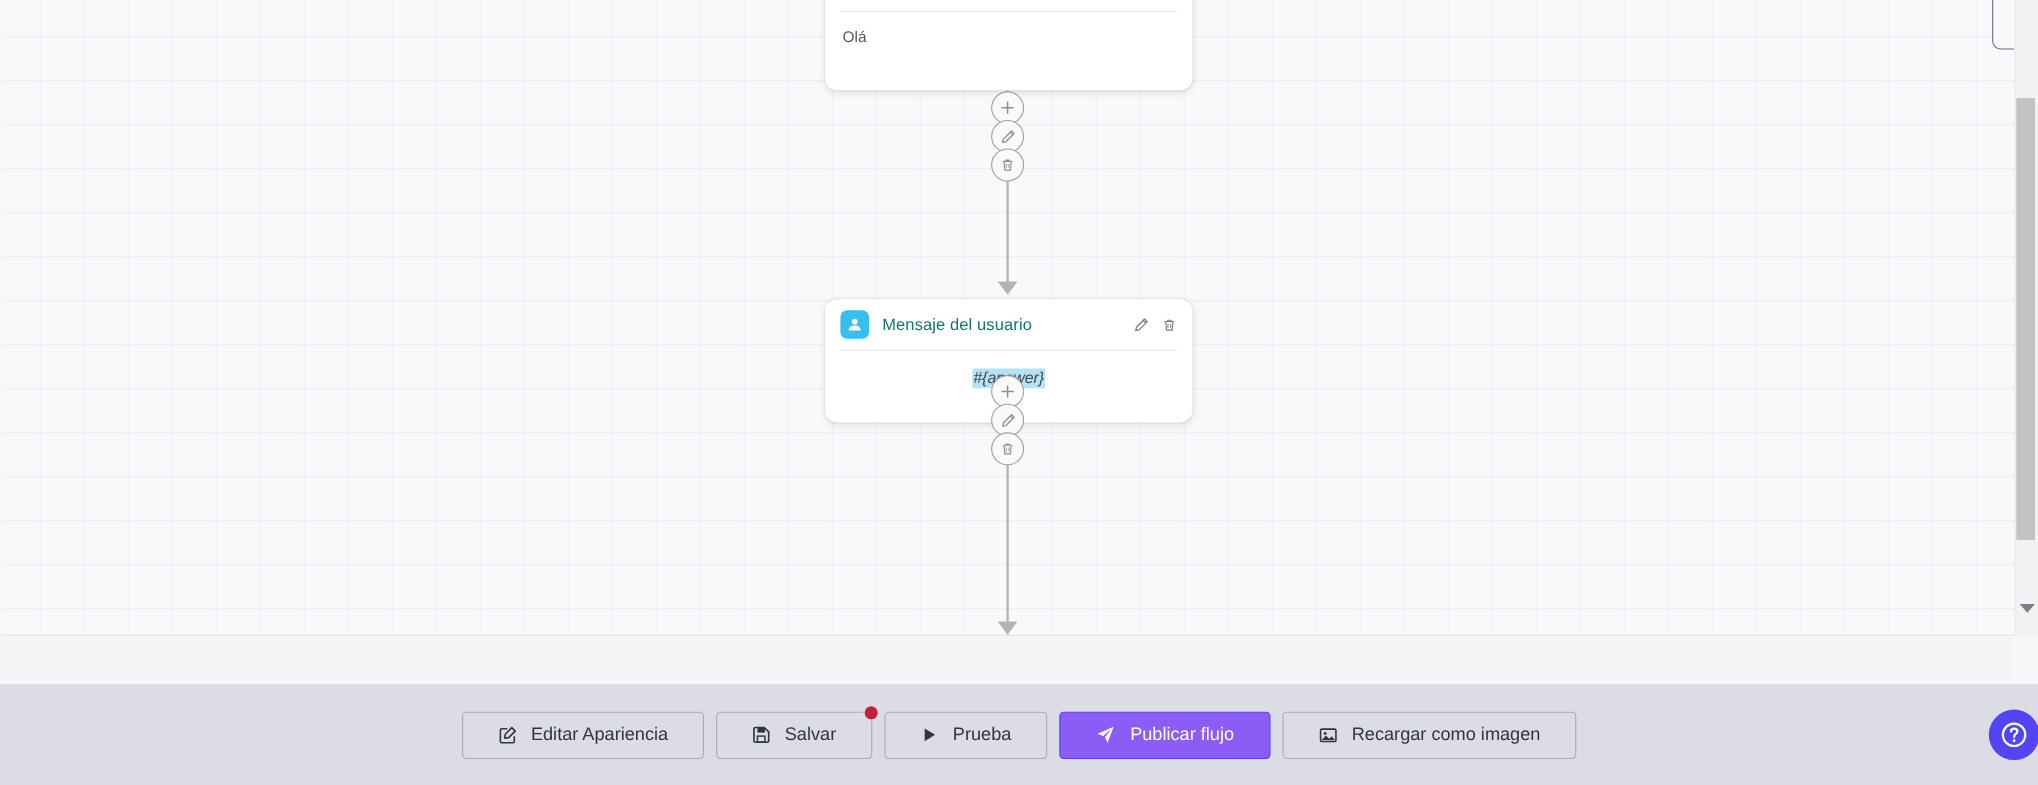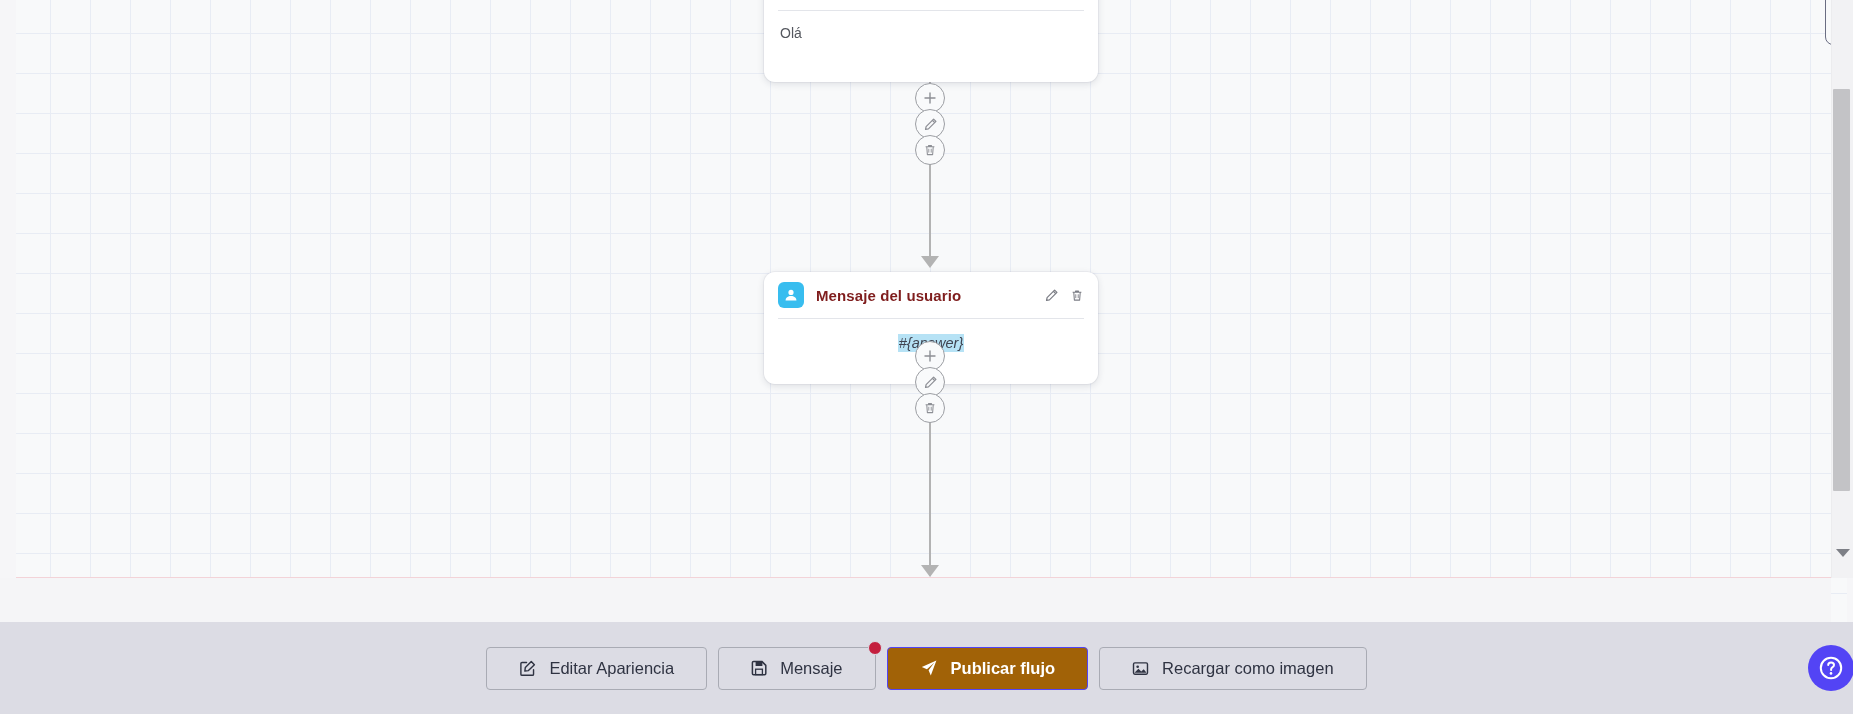--- a/index.html
+++ b/index.html
@@ -15,21 +15,21 @@
   #app {
     position: relative;
     width: 1853px;
     height: 714px;
     background: #f6f6f8;
   }
 
   
   .canvas {
     position: absolute;
-    left: 16px;
+    left: 2px;
     top: 0;
     width: 1831px;
     height: 658px;
     background-color: #f8f9fa;
     background-image:
       linear-gradient(to right, #e8ecf4 1px, transparent 1px),
       linear-gradient(to bottom, #e8ecf4 1px, transparent 1px);
     background-size: 40px 40px;
     background-position: -6px -7px;
     overflow: hidden;
@@ -79,22 +79,22 @@
     display: flex;
     align-items: center;
     justify-content: center;
     flex: 0 0 auto;
   }
   .node-icon.user { background: #38bdef; }
 
   .node-title {
     margin-left: 12px;
     font-size: 15px;
-    font-weight: 700;
-    color: #7f1d1d;
+    font-weight: 400;
+    color: #0f766e;
     letter-spacing: .1px;
     white-space: nowrap;
     flex: 1 1 auto;
   }
 
   .node-actions {
     display: flex;
     align-items: center;
     gap: 8px;
     flex: 0 0 auto;
@@ -241,24 +241,24 @@
     justify-content: center;
     gap: 13px;
     padding: 0 32px;
     font-size: 16.5px;
     color: #2f3342;
     cursor: pointer;
     position: relative;
     white-space: nowrap;
   }
   .tb-btn.primary {
-    background: #a16207;
+    background: #8b5cf6;
     border-color: #5344f5;
     color: #ffffff;
-    font-weight: 700;
+    font-weight: 400;
   }
 
   .tb-icon { display: flex; align-items: center; justify-content: center; }
 
   .notif-dot {
     position: absolute;
     top: -7px;
     right: -7px;
     width: 14px;
     height: 14px;
@@ -399,24 +399,32 @@
 
 
     <div class="tb-btn">
       <span class="tb-icon">
         <svg width="16" height="16" viewBox="0 0 16 16">
           <path d="M1.4 2.6c0-.7.5-1.2 1.2-1.2h8.2l4 4v8.2c0 .7-.5 1.2-1.2 1.2H2.6c-.7 0-1.2-.5-1.2-1.2z" fill="none" stroke="#2f3342" stroke-width="1.5" stroke-linejoin="round"></path>
           <rect x="4.6" y="1.6" width="6.8" height="4.4" fill="#2f3342"></rect>
           <rect x="4.6" y="9.2" width="6.8" height="5.4" fill="none" stroke="#2f3342" stroke-width="1.3"></rect>
         </svg>
       </span>
-      <span>Mensaje</span>
+      <span>Salvar</span>
       <span class="notif-dot"></span>
     </div>
 
+    <div class="tb-btn">
+      <span class="tb-icon">
+        <svg width="16" height="16" viewBox="0 0 16 16">
+          <path d="M3.6 2.2l9.4 5.8-9.4 5.8z" fill="#2f3342"></path>
+        </svg>
+      </span>
+      <span>Prueba</span>
+    </div>
 
     <div class="tb-btn primary">
       <span class="tb-icon">
         <svg width="18" height="18" viewBox="0 0 18 18">
           <path d="M16.4 1.6L1.8 8.1l5.1 2.1 7.3-6.4-5.6 7.5 2.2 5.1z" fill="#ffffff"></path>
         </svg>
       </span>
       <span>Publicar flujo</span>
     </div>
 

